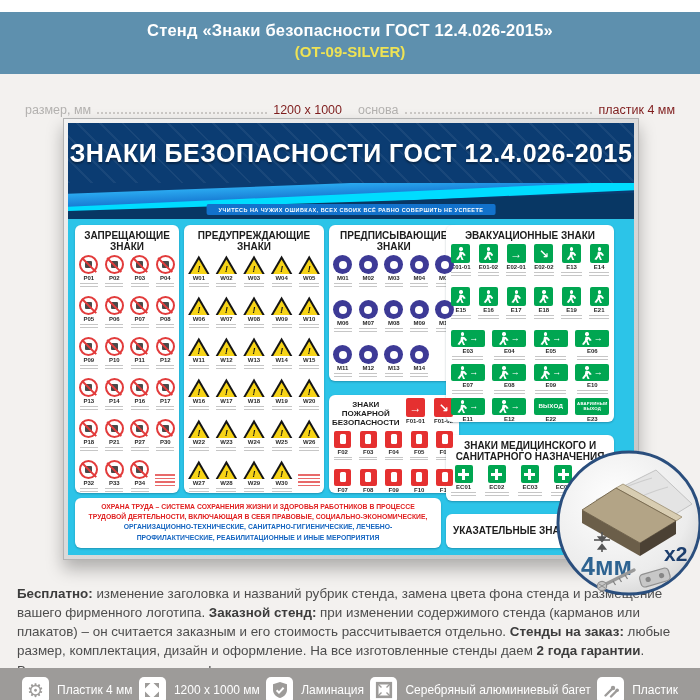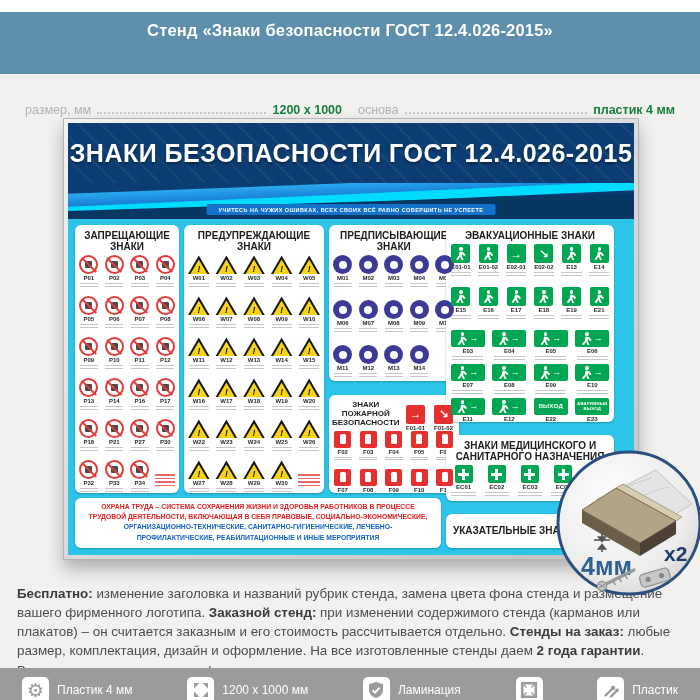--- a/index.html
+++ b/index.html
@@ -9,21 +9,21 @@
   
   .top{position:absolute;left:0;top:0;width:700px;height:62px;background:#5e90ae;text-align:center;}
   .t1{margin-top:9px;font-size:16.5px;color:#fff;font-weight:bold;letter-spacing:.2px;}
   .t2{margin-top:3px;font-size:15px;color:#efe354;font-weight:bold;}
 
   
   .specs{position:absolute;left:25px;top:91px;width:650px;display:flex;align-items:baseline;font-size:12.5px;}
   .sg{display:flex;flex:1;align-items:baseline;min-width:0;}
   .sg+.sg{margin-left:16px;}
   .sl{color:#b3b1af;white-space:nowrap;}
-  .sv{color:#15803d;font-weight:bold;white-space:nowrap;}
+  .sv{color:#7f1d1d;font-weight:normal;white-space:nowrap;}
   .dots{flex:1;border-bottom:2px dotted #ccc9c6;margin:0 6px 3px;}
 
   
   .stand{position:absolute;left:63px;top:106px;width:576px;height:442px;background:linear-gradient(145deg,#f2f2f2,#c2c2c2);padding:4px;border:1px solid #b3b3b3;box-sizing:border-box;box-shadow:0 9px 16px rgba(0,0,0,.28);}
   .stand-in{width:100%;height:100%;background:#2cc4e8;display:flex;flex-direction:column;overflow:hidden;}
   .shead{height:60px;background:#0b3c72;background-image:repeating-linear-gradient(45deg,rgba(255,255,255,.06) 0 2px,transparent 2px 16px);display:flex;align-items:center;justify-content:center;}
   .stitle{color:#fff;font-weight:bold;font-size:25px;letter-spacing:.5px;text-shadow:0 2px 2px rgba(0,0,0,.35);white-space:nowrap;}
   .waves{position:relative;height:36px;background:#0b3c72;overflow:hidden;}
   .waves i{position:absolute;left:-12px;right:-12px;display:block;}
   .w1{top:0;height:15px;background:linear-gradient(#2aa9f0,#1575d0);transform:rotate(-2.2deg);}
@@ -39,21 +39,21 @@
   .col3{flex:1;display:flex;flex-direction:column;gap:14px;min-height:0;}
   .col3 .m-card{height:156px;flex:0 0 auto;}
   .col3 .fire{flex:1;}
   .col4{flex:1;display:flex;flex-direction:column;gap:13px;min-height:0;}
   .col4 .evac{flex:1;}
   .col4 .med{height:66px;flex:0 0 auto;}
   .col4 .ind{height:34px;flex:0 0 auto;display:flex;align-items:center;gap:6px;padding:2px 6px;box-sizing:border-box;}
 
   .card{background:#fff;border-radius:6px;padding:3px 2px;box-shadow:0 1px 2px rgba(0,40,60,.3);box-sizing:border-box;overflow:hidden;}
   .card h3{margin:2px 1px 3px;font-size:10px;line-height:1.12;text-align:center;color:#1c1c1c;font-weight:bold;}
-  .fire-top{display:flex;align-items:flex-end;gap:2px;}
+  .fire-top{display:flex;align-items:flex-start;gap:2px;}
   .fire-top h3{flex:1;font-size:8px;margin-top:3px;}
   .grid{display:grid;column-gap:2px;row-gap:1px;}
   .grid-p{grid-template-columns:repeat(4,1fr);grid-auto-rows:40px;}
   .grid-w{grid-template-columns:repeat(5,1fr);grid-auto-rows:40px;}
   .grid-m{grid-template-columns:repeat(5,1fr);grid-auto-rows:44px;}
   .grid-ftop{display:grid;grid-template-columns:repeat(2,1fr);width:54px;flex:0 0 auto;}
   .grid-f{grid-template-columns:repeat(5,1fr);grid-auto-rows:37px;}
   .grid-es{grid-template-columns:repeat(6,1fr);grid-auto-rows:42px;}
   .grid-ewd{grid-template-columns:repeat(4,1fr);grid-auto-rows:33px;margin-top:1px;}
   .grid-ec{grid-template-columns:repeat(5,1fr);grid-auto-rows:40px;}
@@ -112,20 +112,21 @@
   .fico svg{display:block;}
   .flabel{color:#fff;font-size:12px;white-space:nowrap;}
 </style>
 </head>
 <body>
 
 <div class="page">
 
   <header class="top">
     <div class="t1">Стенд «Знаки безопасности ГОСТ 12.4.026-2015»</div>
+    <div class="t2">(ОТ-09-SILVER)</div>
   </header>
 
   <div class="specs">
     <div class="sg">
       <span class="sl">размер, мм</span>
       <i class="dots"></i>
       <span class="sv">1200 x 1000</span>
     </div>
     <div class="sg">
       <span class="sl">основа</span>
@@ -1344,20 +1345,21 @@
         </span>
         <span class="flabel">Ламинация</span>
       </div>
       <div class="fitem">
         <span class="fico">
           <svg width="18" height="18" viewBox="0 0 18 18">
             <rect x="2.2" y="2.2" width="13.6" height="13.6" fill="none" stroke="#9d9b99" stroke-width="2.6"></rect>
             <path d="M2 2l4.5 4.5M16 2l-4.5 4.5M2 16l4.5-4.5M16 16l-4.5-4.5" stroke="#9d9b99" stroke-width="1.4"></path>
           </svg>
         </span>
+        <span class="flabel">Серебряный алюминиевый багет</span>
       </div>
       <div class="fitem">
         <span class="fico">
           <svg width="18" height="18" viewBox="0 0 18 18">
             <g stroke="#9d9b99" stroke-width="2.4" stroke-linecap="round">
               <path d="M3.5 14.5l6.5-6.5"></path>
               <path d="M9 15.5l5.5-5.5"></path>
             </g>
             <circle cx="11" cy="7" r="2.2" fill="#9d9b99"></circle>
             <circle cx="15.2" cy="9.2" r="1.8" fill="#9d9b99"></circle>

